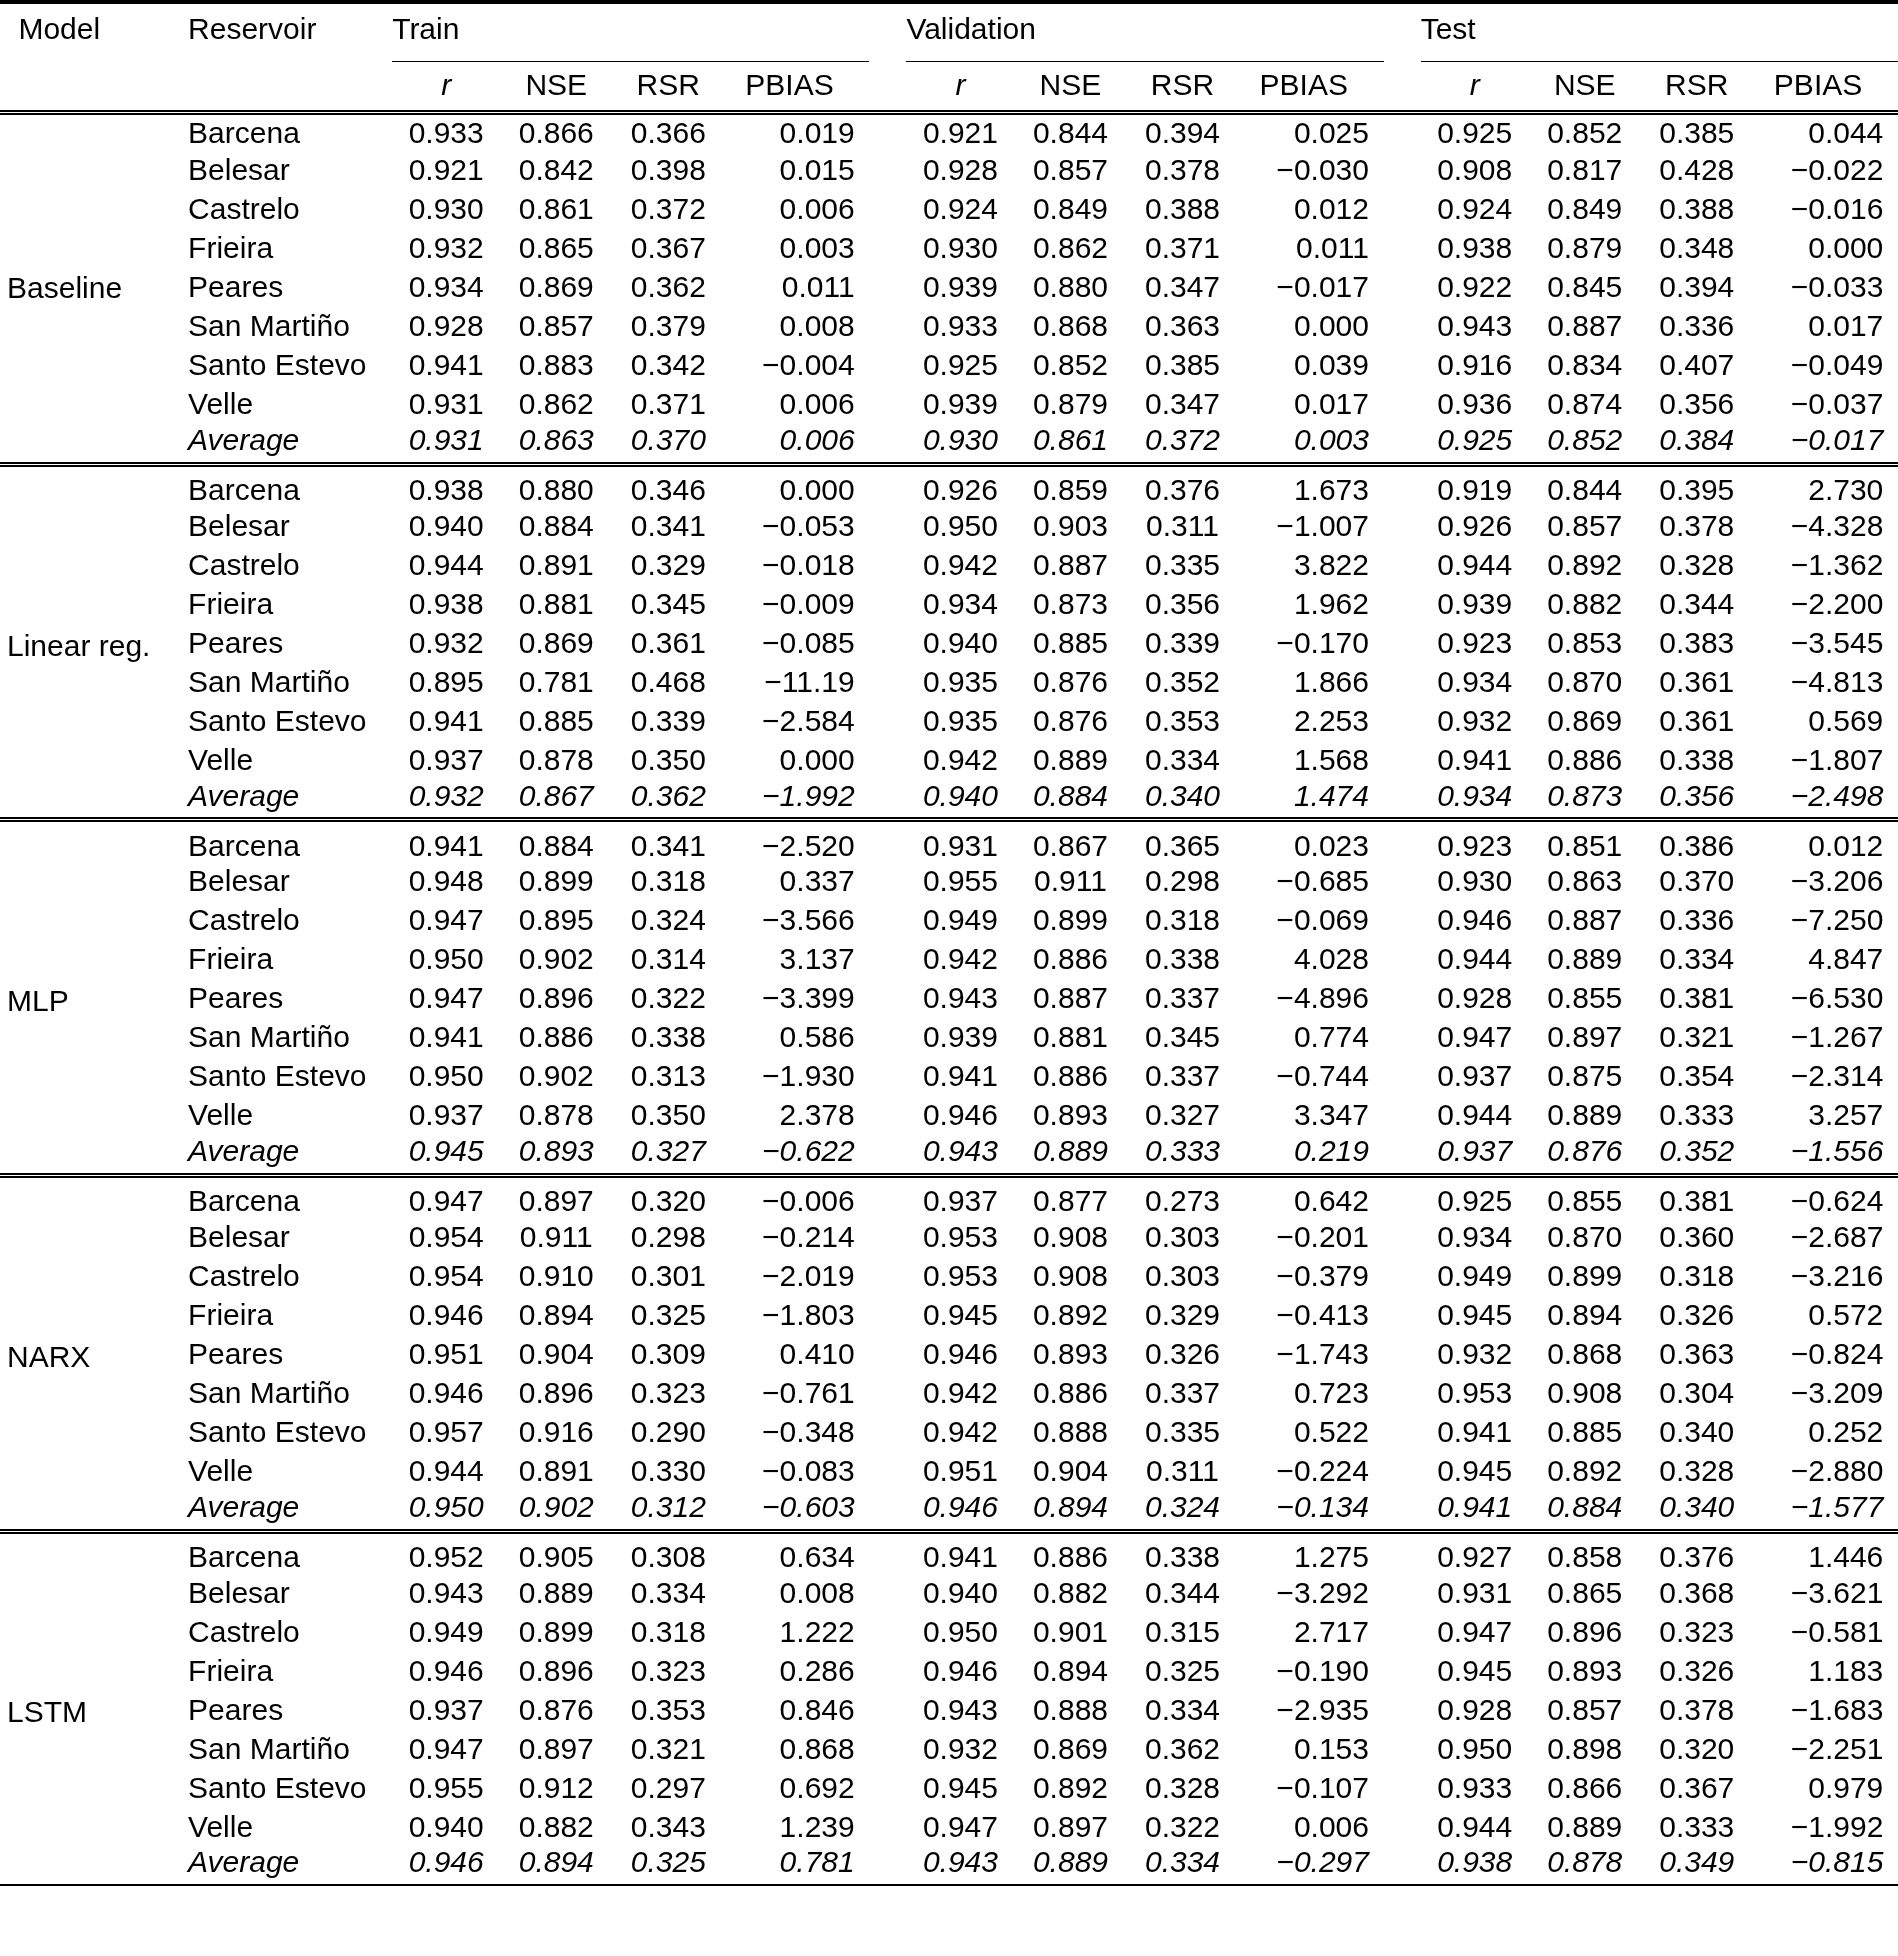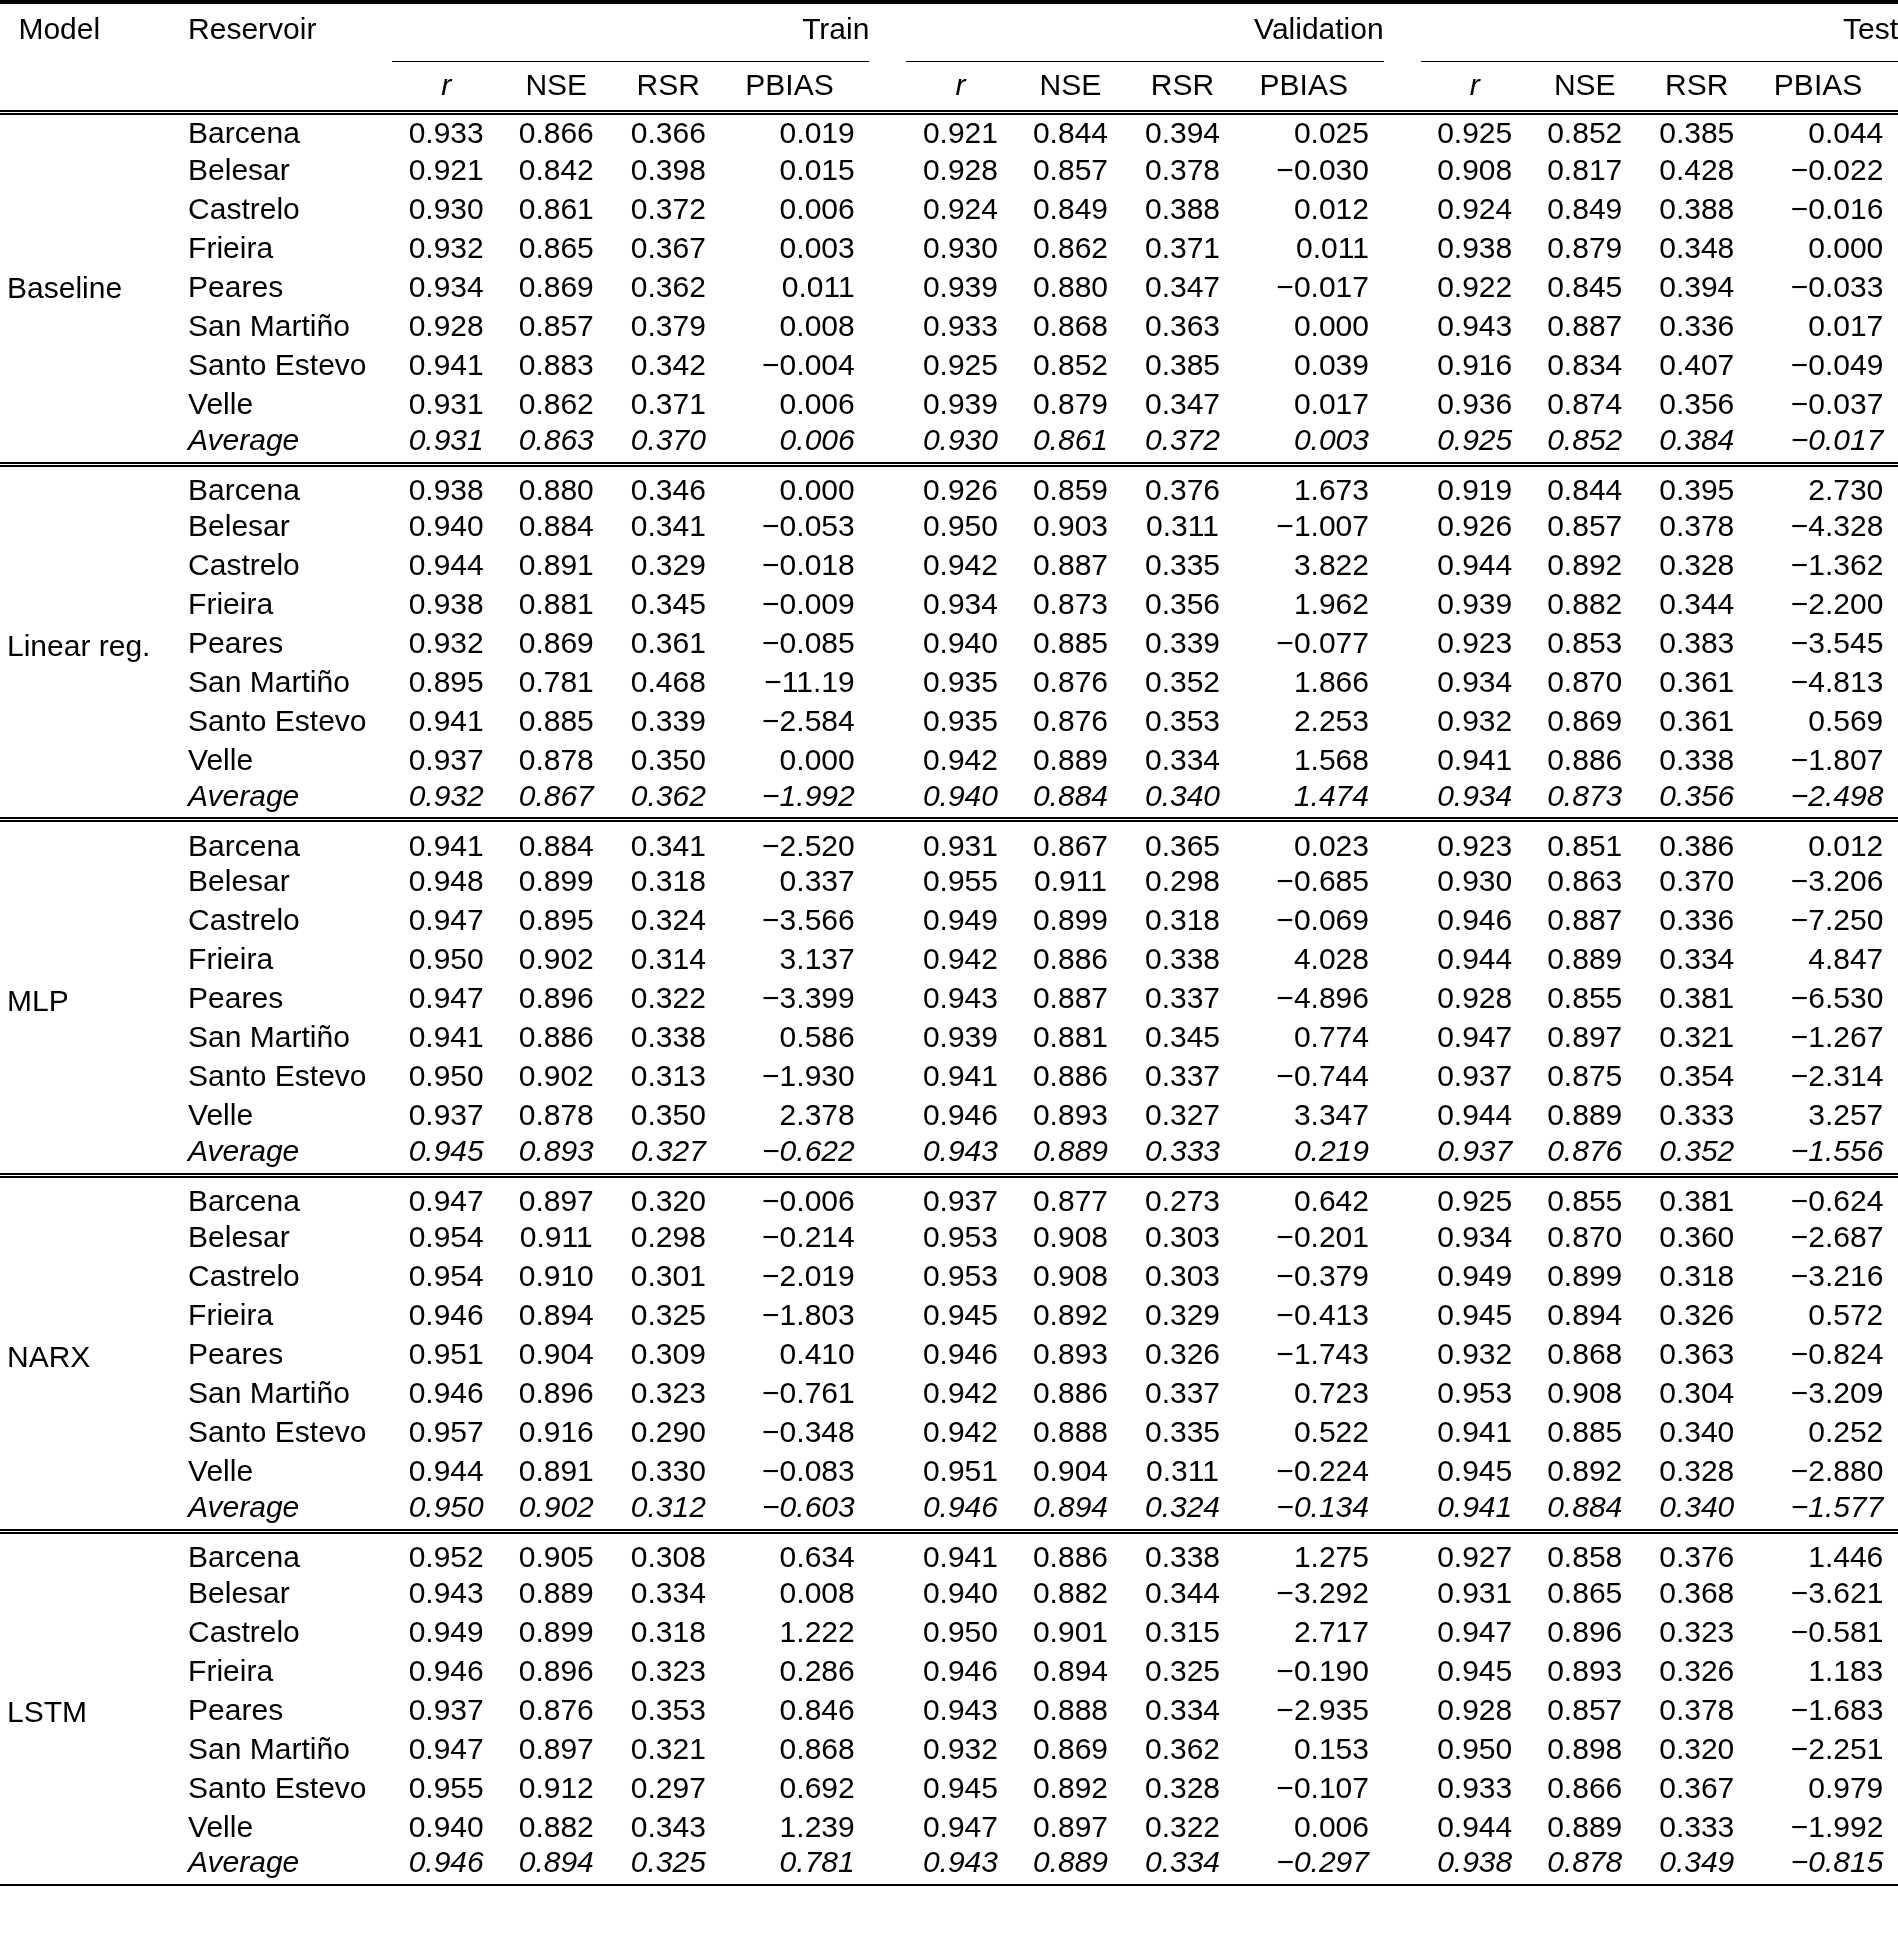--- a/index.html
+++ b/index.html
@@ -11,21 +11,21 @@
     font-size:30px;color:#000;
     border-top:4.6px solid #000;
     border-bottom:2.8px solid #000;
   }
   th,td{padding:0;font-weight:normal;line-height:1.08;box-sizing:border-box;}
   
   .group-row th{vertical-align:top;padding-top:9.2px;height:59px;}
   th.model-h,th.res-h{text-align:left;vertical-align:top;padding-top:9.2px;
     border-bottom:5.5px double #000;}
   th.model-h{padding-left:18.4px;}
-  th.group{text-align:right;border-bottom:1.8px solid #000;padding-bottom:13px;}
+  th.group{text-align:left;border-bottom:1.8px solid #000;padding-bottom:13px;}
   .metric-row th{height:51px;vertical-align:middle;border-bottom:5.5px double #000;}
   th.spacer{border-bottom:5.5px double #000;}
   .metric-row th.mc{text-align:center;}
   .metric-row th.mp{text-align:center;padding-right:14.7px;}
   .metric-row th.m-r{font-style:italic;}
   
   td{height:39px;}
   td.model-cell{text-align:left;padding-left:7px;vertical-align:middle;}
   td.res-cell{text-align:left;margin-top:40px;}
   td.num{text-align:center;}
@@ -308,21 +308,21 @@
         <tr>
           <td class="res-cell">Peares</td>
           <td class="num">0.932</td>
           <td class="num">0.869</td>
           <td class="num">0.361</td>
           <td class="num pbias">−0.085</td>
           <td class="gap"></td>
           <td class="num">0.940</td>
           <td class="num">0.885</td>
           <td class="num">0.339</td>
-          <td class="num pbias">−0.077</td>
+          <td class="num pbias">−0.170</td>
           <td class="gap"></td>
           <td class="num">0.923</td>
           <td class="num">0.853</td>
           <td class="num">0.383</td>
           <td class="num pbias">−3.545</td>
         </tr>
         <tr>
           <td class="res-cell">San Martiño</td>
           <td class="num">0.895</td>
           <td class="num">0.781</td>

